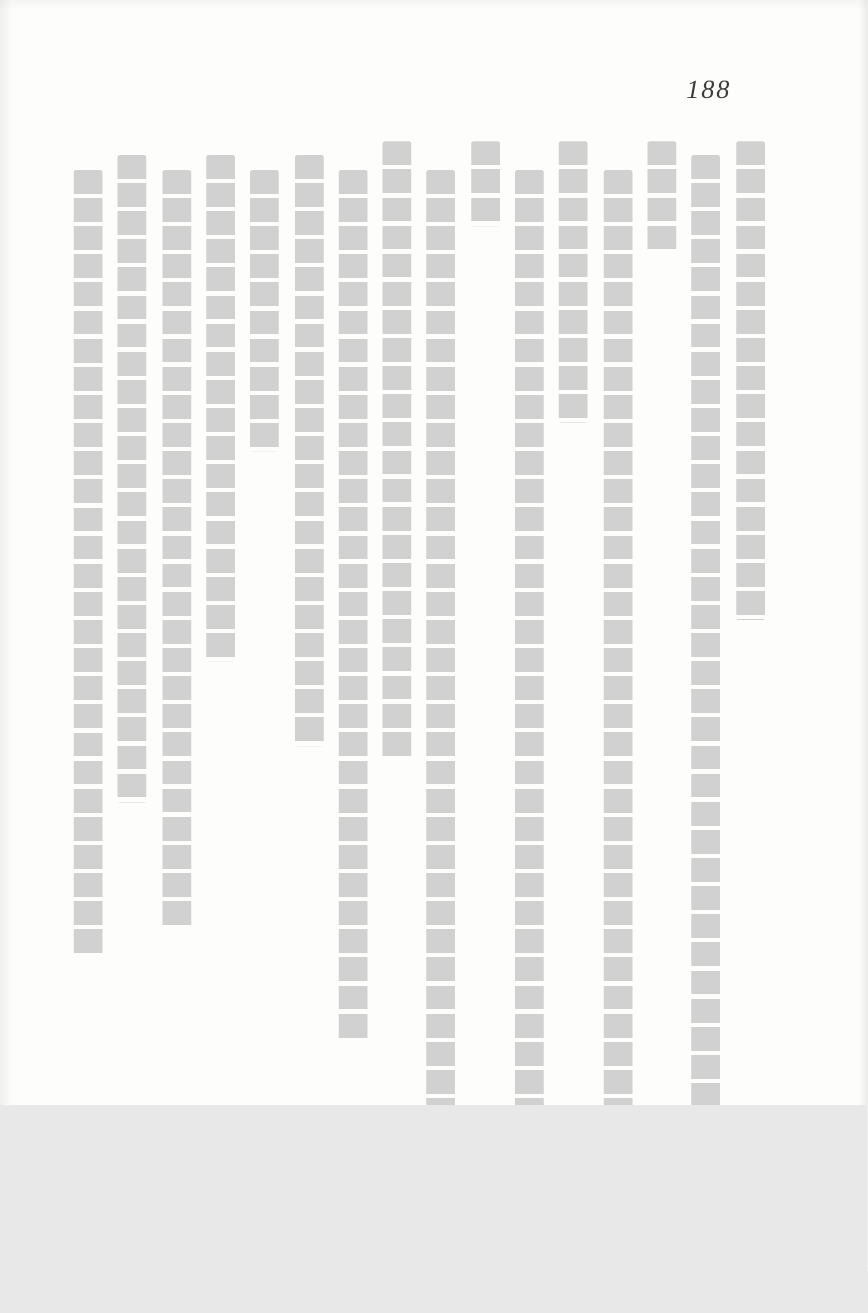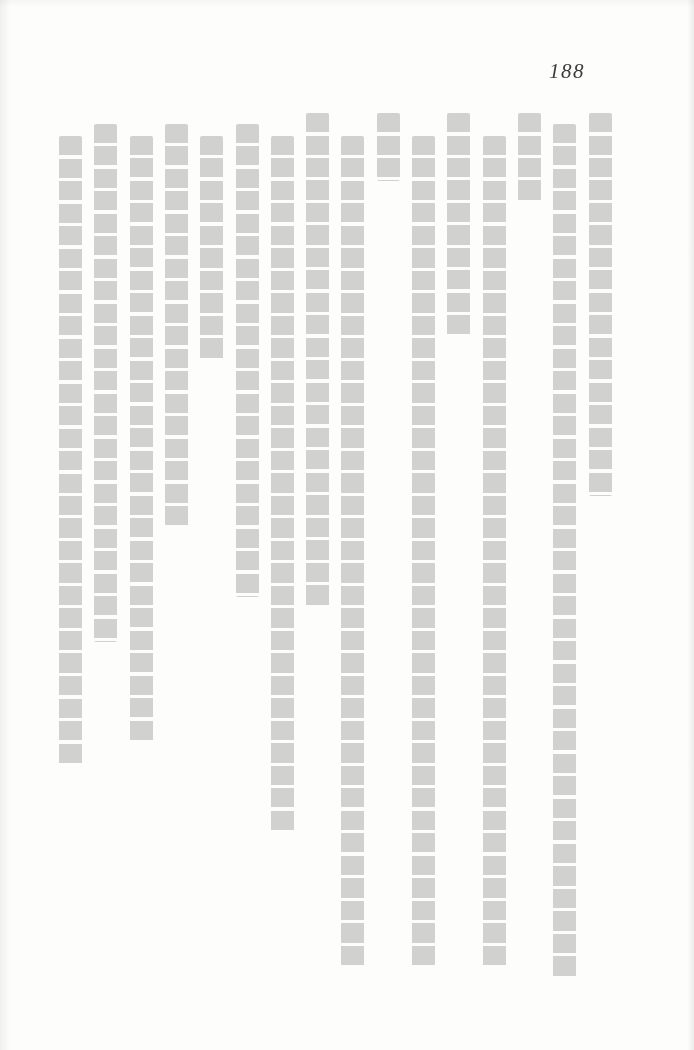--- a/index.html
+++ b/index.html
@@ -1,19 +1,19 @@
 <!DOCTYPE html>
 <html><head>
 <meta charset="utf-8">
 <style>
   html, body { margin: 0; padding: 0; background: #e8e8e8; }
   .page {
     position: relative;
     width: 694px;
-    height: 1050px;
+    height: 884px;
     margin: 0 auto;
     background: #fdfdfc;
     overflow: hidden;
     font-family: "Liberation Serif", "DejaVu Serif", serif;
   }
   
   .edge-left {
     position: absolute; left: 0; top: 0; width: 10px; height: 100%;
     background: linear-gradient(to right, rgba(0,0,0,0.055), rgba(0,0,0,0));
   }

